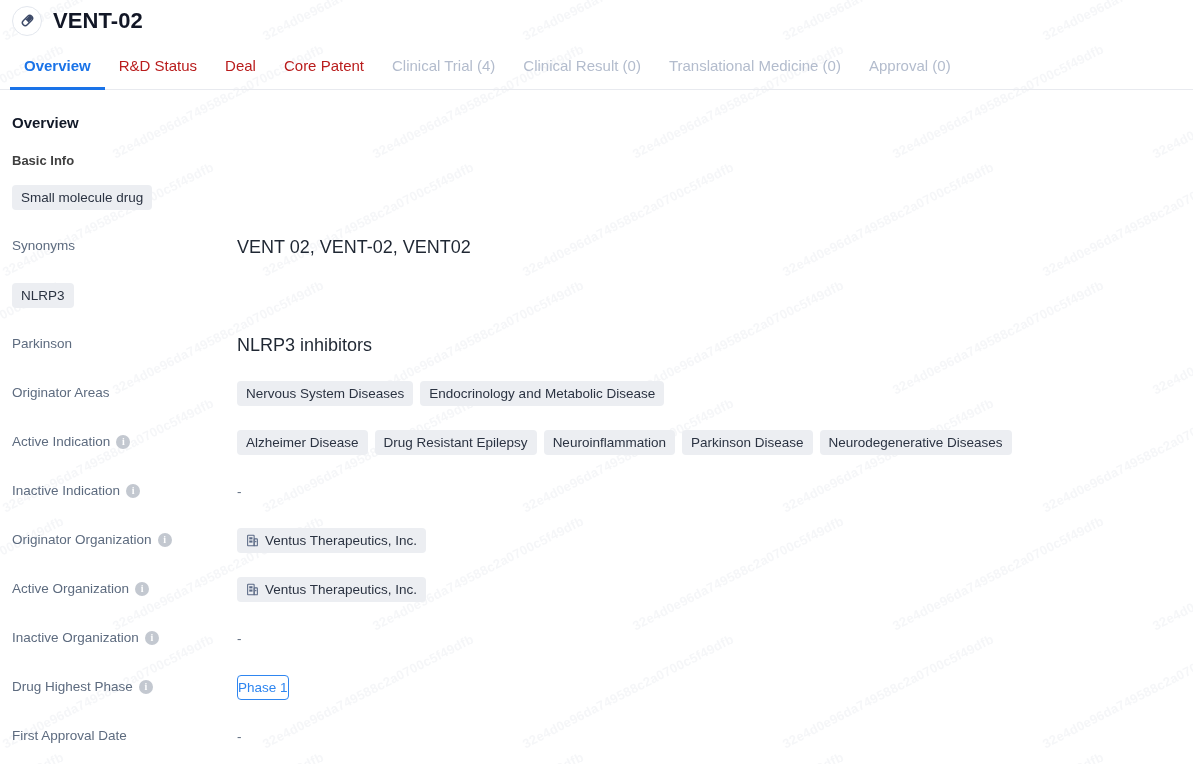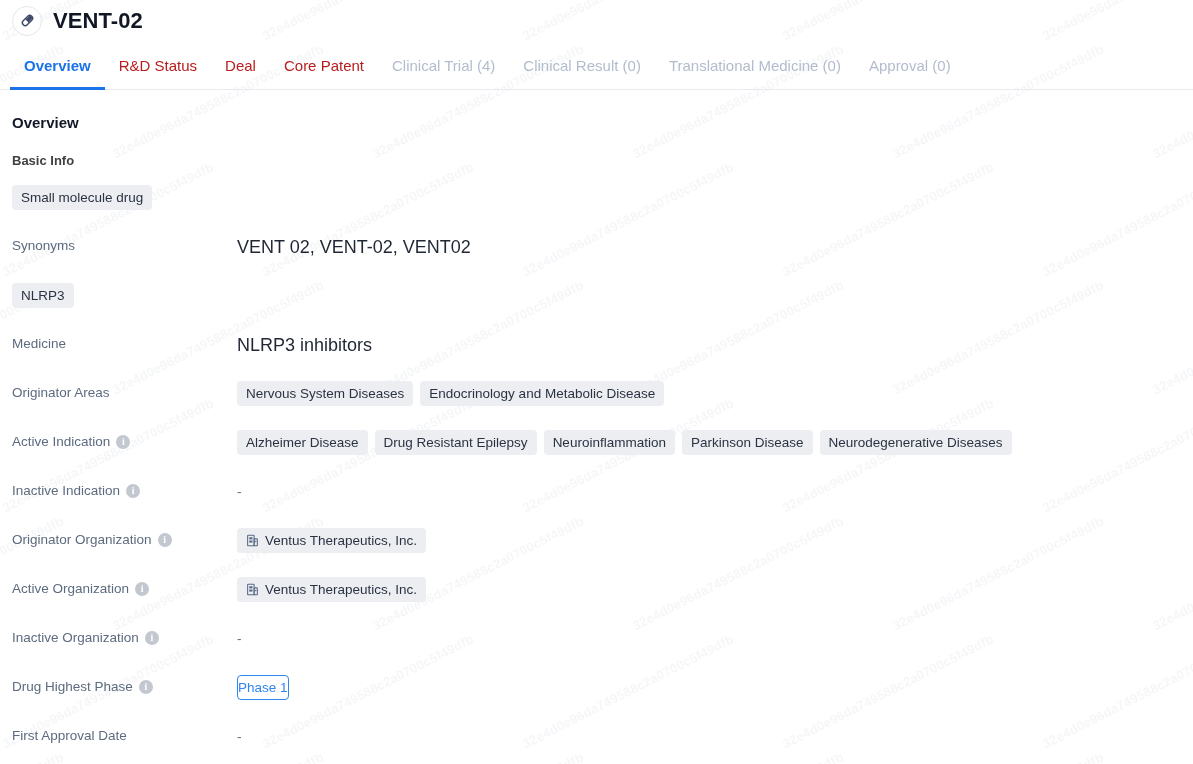--- a/index.html
+++ b/index.html
@@ -320,21 +320,21 @@
             <span class="plain-text">VENT 02,  VENT-02,  VENT02</span>
           </div>
         </div>
         <div class="row">
           <div class="row-value">
             <span class="tag">NLRP3</span>
           </div>
         </div>
         <div class="row">
           <div class="row-label">
-            <span>Medicine</span>
+            <span>Parkinson</span>
           </div>
           <div class="row-value">
             <span class="plain-text">NLRP3 inhibitors</span>
           </div>
         </div>
         <div class="row">
           <div class="row-label">
             <span>Originator Areas</span>
           </div>
           <div class="row-value">

